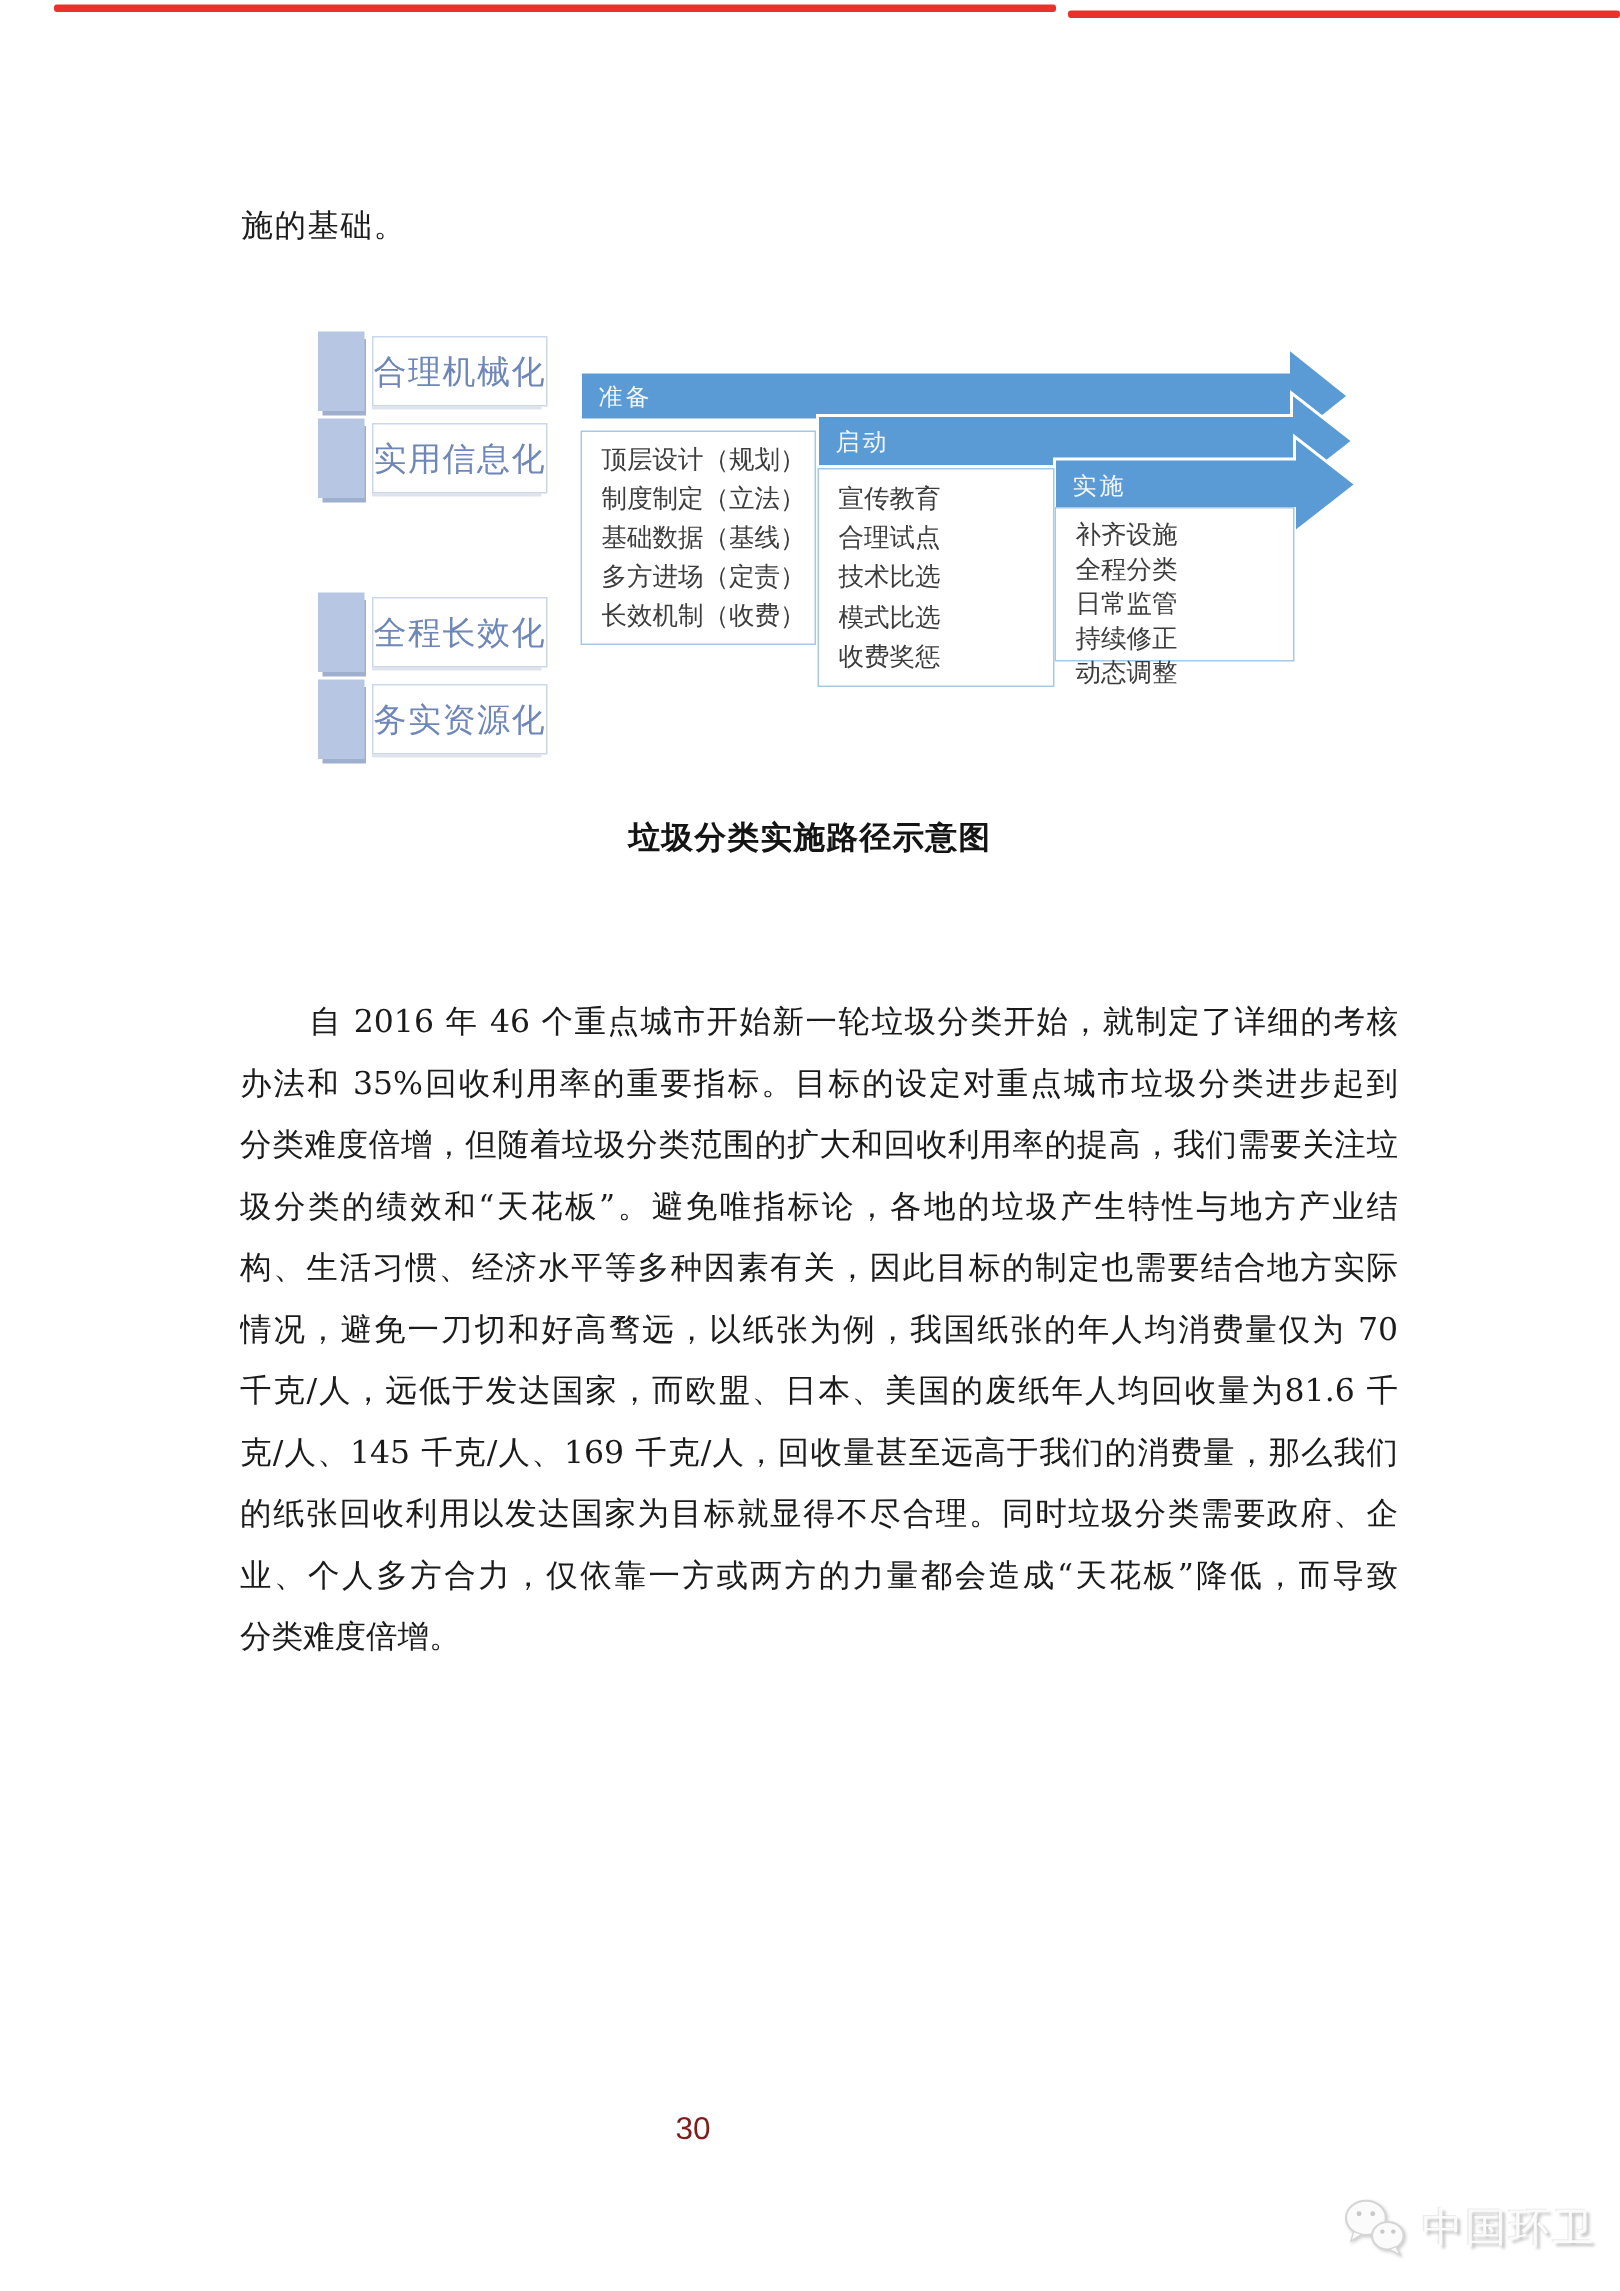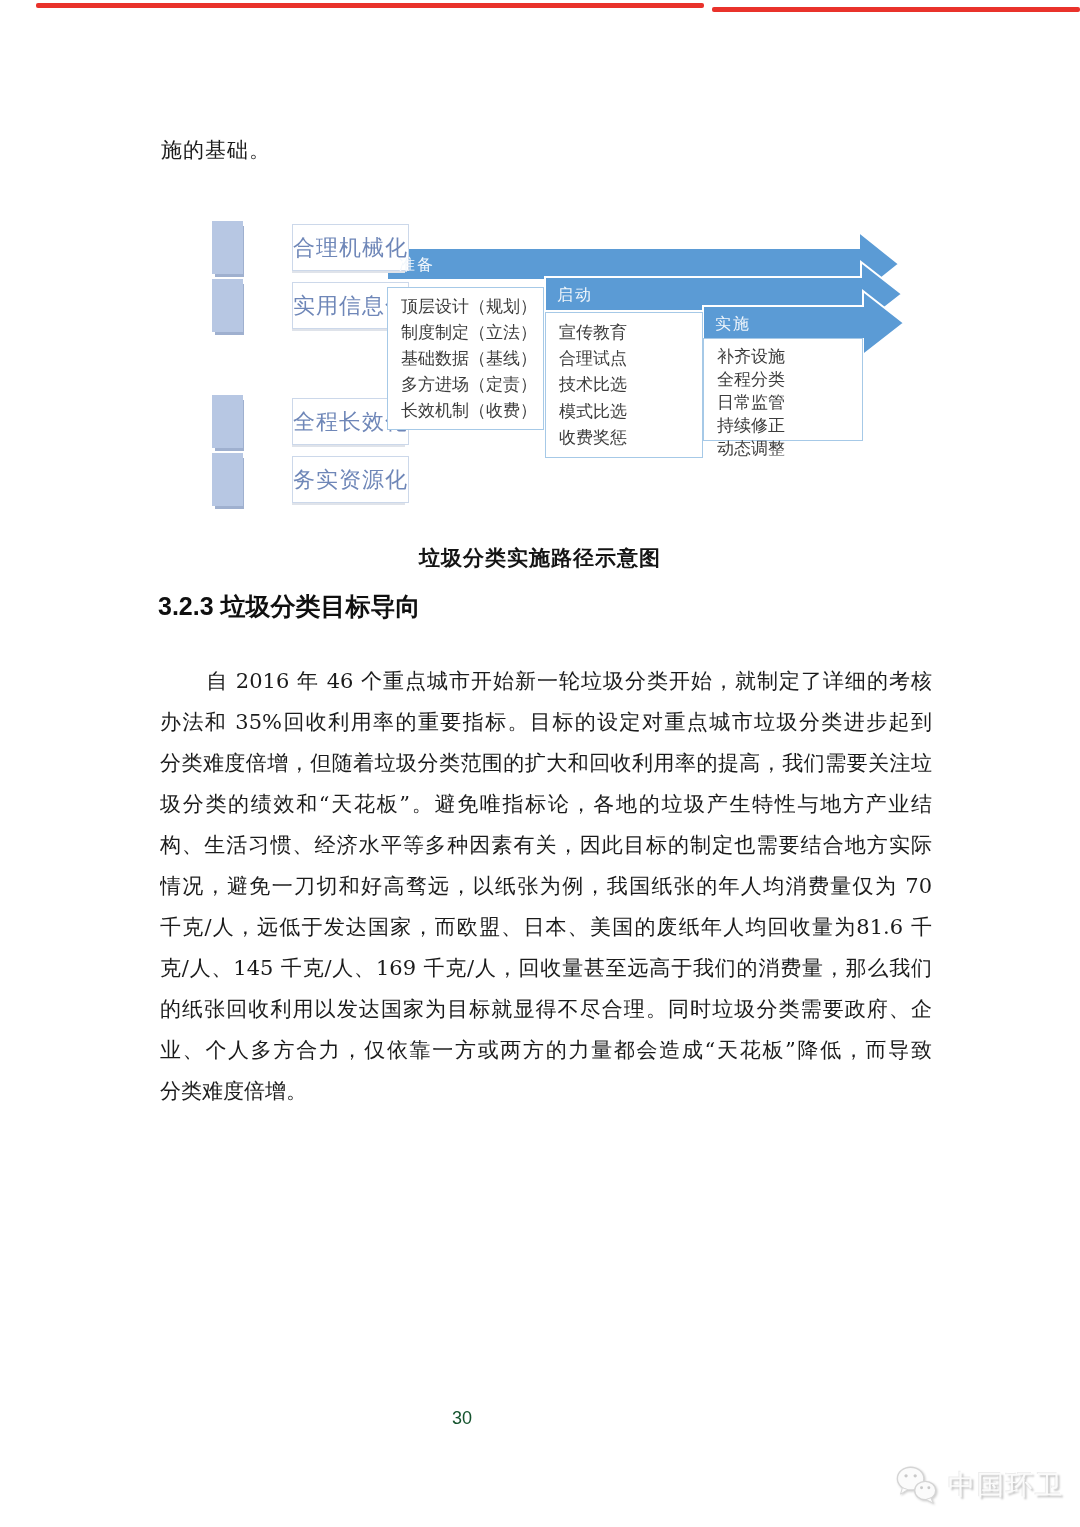--- a/index.html
+++ b/index.html
@@ -17,38 +17,38 @@
 
   
   .fig{position:absolute;left:0;top:210px;width:1080px;height:330px;}
   .fig-svg{position:absolute;left:0;top:0;width:1080px;height:330px;}
   .fig-row{position:absolute;left:212px;width:190px;height:47px;}
   .sq{position:absolute;left:0;top:-3px;width:31px;height:53px;background:#b7c7e3;
       box-shadow:2px 4px 0 -1px #9fb0cf;}
   .row-box{position:absolute;left:36px;top:0;width:115px;height:45px;background:#ffffff;
       border:1px solid #ccd8ea;box-shadow:-2px 4px 0 -2px #dfe3ea;
       display:flex;align-items:center;justify-content:center;
-      font-size:22px;color:#6f87b8;letter-spacing:1px;white-space:nowrap;margin-left:44px;}
+      font-size:22px;color:#6f87b8;letter-spacing:1px;white-space:nowrap;}
   .phase-title{position:absolute;color:#f2f7fc;font-size:16px;letter-spacing:2px;}
   .phase-box{position:absolute;background:#ffffff;border:1px solid #a6c9e7;box-sizing:border-box;
       display:flex;flex-direction:column;justify-content:space-around;
       padding:6px 4px 6px 13px;font-size:17px;color:#3d3d3d;}
   .phase-box .itm{white-space:nowrap;}
 
   .caption{position:absolute;left:0;top:544px;width:1080px;text-align:center;
       font-weight:bold;font-size:21px;color:#141414;letter-spacing:1px;}
   .heading{position:absolute;left:158px;top:590px;font-size:25px;font-weight:bold;color:#101010;}
 
   .para{position:absolute;left:160px;top:645px;width:772px;font-size:21px;color:#1b1b1b;margin-top:16px;}
   .pline{height:41px;line-height:41px;text-align:justify;text-align-last:justify;overflow:hidden;}
   .pline.first{text-indent:2.2em;}
   .pline.last{text-align-last:left;}
 
   .pagenum{position:absolute;left:0;top:1408px;width:924px;text-align:center;
-      font-size:18px;color:#14532d;}
+      font-size:21px;color:#7f1d1d;}
 
   .wm{position:absolute;right:16px;top:1464px;display:flex;align-items:center;gap:7px;}
   .wm-logo{filter:drop-shadow(1.5px 1.5px 1px #cdcdcd);}
   .wm-text{font-size:27px;color:#fbfbfb;letter-spacing:2px;
       text-shadow:2px 2px 2px #c2c2c2, -1px -1px 0 #ececec;}
 </style>
 </head>
 <body>
 
 <div class="page">
@@ -105,21 +105,20 @@
       <div class="itm">补齐设施</div>
       <div class="itm">全程分类</div>
       <div class="itm">日常监管</div>
       <div class="itm">持续修正</div>
       <div class="itm">动态调整</div>
     </div>
   </div>
 
   <div class="caption">垃圾分类实施路径示意图</div>
 
-  <div class="heading">3.2.3 垃圾分类目标导向</div>
 
   <div class="para serif">
     <div class="pline first">自 2016 年 46 个重点城市开始新一轮垃圾分类开始，就制定了详细的考核</div>
     <div class="pline">办法和 35%回收利用率的重要指标。目标的设定对重点城市垃圾分类进步起到</div>
     <div class="pline">分类难度倍增，但随着垃圾分类范围的扩大和回收利用率的提高，我们需要关注垃</div>
     <div class="pline">圾分类的绩效和“天花板”。避免唯指标论，各地的垃圾产生特性与地方产业结</div>
     <div class="pline">构、生活习惯、经济水平等多种因素有关，因此目标的制定也需要结合地方实际</div>
     <div class="pline">情况，避免一刀切和好高骛远，以纸张为例，我国纸张的年人均消费量仅为 70</div>
     <div class="pline">千克/人，远低于发达国家，而欧盟、日本、美国的废纸年人均回收量为81.6 千</div>
     <div class="pline">克/人、145 千克/人、169 千克/人，回收量甚至远高于我们的消费量，那么我们</div>

